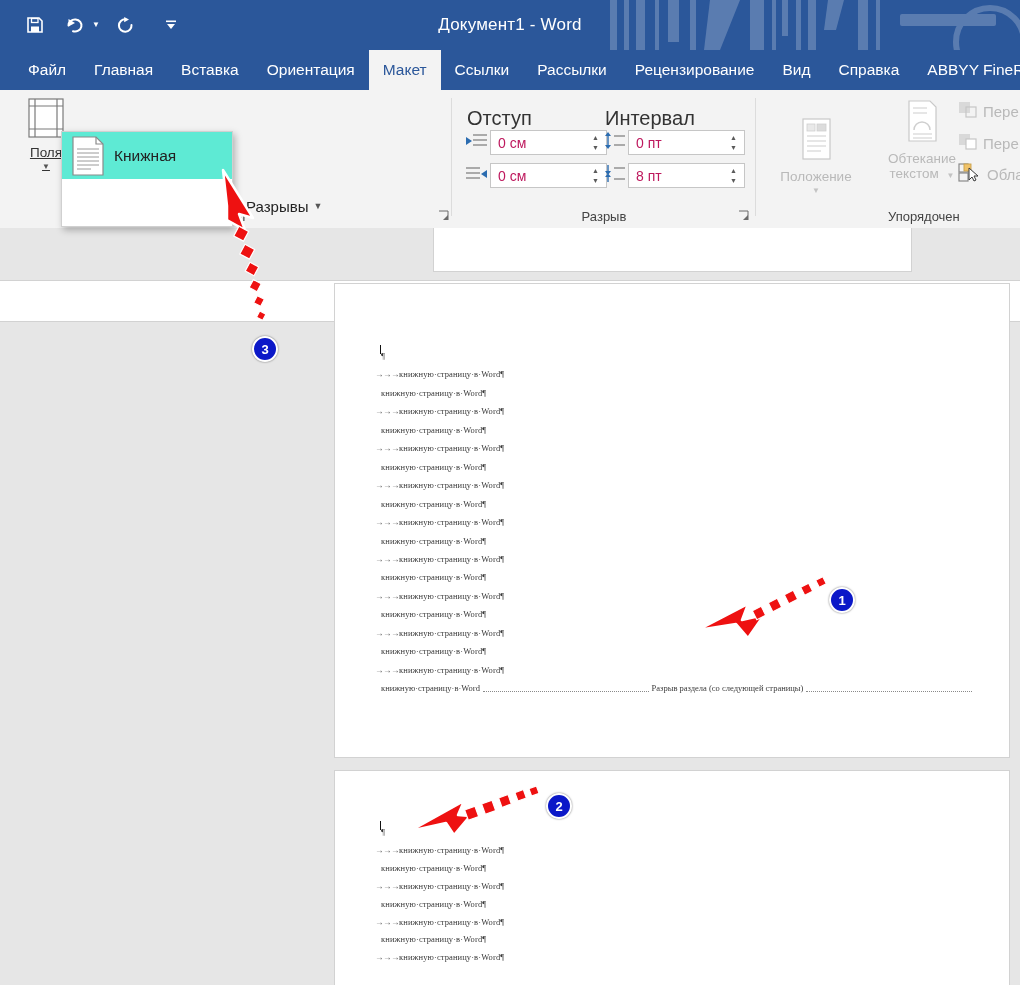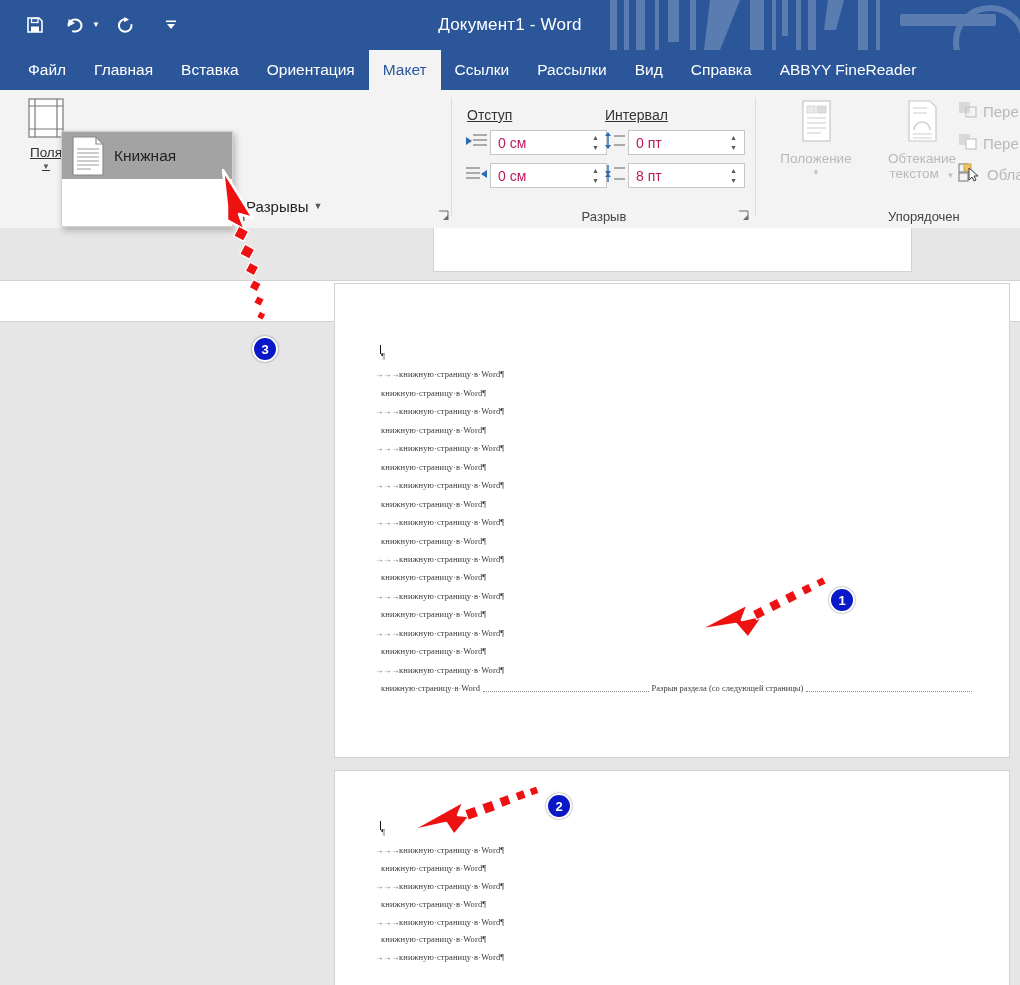--- a/index.html
+++ b/index.html
@@ -160,23 +160,22 @@
     background: #d6d6d6;
     border: 1px solid #c8c8c8;
     box-sizing: border-box;
     height: 27px;
   }
   .smbtn.disabled { color: #b9b9b9; }
 
   
   .fieldlabel {
     position: absolute;
-    font-size: 14px;
+    font-size: 20px;
     color: #333;
-    text-decoration: underline;
   }
   .spin {
     position: absolute;
     width: 117px; height: 25px;
     display: flex;
     align-items: stretch;
     background: #fff;
     border: 1px solid #c6c6c6;
     box-sizing: border-box;
   }
@@ -217,21 +216,21 @@
     box-sizing: border-box;
   }
   .dd-item {
     height: 47px;
     display: flex;
     align-items: center;
     font-size: 15.5px;
     color: #222;
     cursor: default;
   }
-  .dd-item.hl { background: #a3a3a3; text-align: right; }
+  .dd-item.hl { background: #5eead4; text-align: right; }
   .dd-ico {
     width: 52px;
     display: flex;
     justify-content: center;
     align-items: center;
   }
   .dd-ico.boxed {
     background: #c9c9c9;
     height: 44px;
     width: 46px;
@@ -381,20 +380,21 @@
 </div>
 
 <div class="tabs">
   <div class="tab">Файл</div>
   <div class="tab">Главная</div>
   <div class="tab">Вставка</div>
   <div class="tab">Ориентация</div>
   <div class="tab active">Макет</div>
   <div class="tab">Ссылки</div>
   <div class="tab">Рассылки</div>
+  <div class="tab">Рецензирование</div>
   <div class="tab">Вид</div>
   <div class="tab">Справка</div>
   <div class="tab">ABBYY FineReader</div>
 </div>
 
 <div class="ribbon">
 
   <div class="rgroup" style="left:0; width:452px;">
 
     <div class="bigbtn" style="left:16px;text-decoration:underline;">
@@ -534,21 +534,21 @@
       <svg width="12" height="12" viewBox="0 0 12 12">
         <path d="M1 1h9v9" fill="none" stroke="#6b6b6b" stroke-width="1"></path>
         <polygon points="10,10 5,10 10,5" fill="#6b6b6b"></polygon>
       </svg>
     </div>
     <div class="rgroup-sep" style="left:303px;"></div>
   </div>
 
   <div class="rgroup" style="left:756px; width:264px;">
 
-    <div class="bigbtn disabled" style="left:18px; top:6px; width:84px; color:#b9b9b9;">
+    <div class="bigbtn disabled" style="left:18px; top:24px; width:84px; color:#b9b9b9;">
       <span class="ico">
         <svg width="38" height="44" viewBox="0 0 38 44">
           <rect x="6" y="1" width="27" height="40" fill="#fff" stroke="#c9c9c9" stroke-width="1.2"></rect>
           <rect x="10" y="6" width="8" height="7" fill="#e9e9e9" stroke="#cfcfcf" stroke-width=".8"></rect>
           <rect x="20" y="6" width="9" height="7" fill="#dcdcdc" stroke="#cfcfcf" stroke-width=".8"></rect>
           <line x1="10" y1="18" x2="29" y2="18" stroke="#d2d2d2" stroke-width="1.1"></line>
           <line x1="10" y1="23" x2="29" y2="23" stroke="#d2d2d2" stroke-width="1.1"></line>
           <line x1="10" y1="28" x2="29" y2="28" stroke="#d2d2d2" stroke-width="1.1"></line>
           <line x1="10" y1="33" x2="24" y2="33" stroke="#d2d2d2" stroke-width="1.1"></line>
         </svg>

